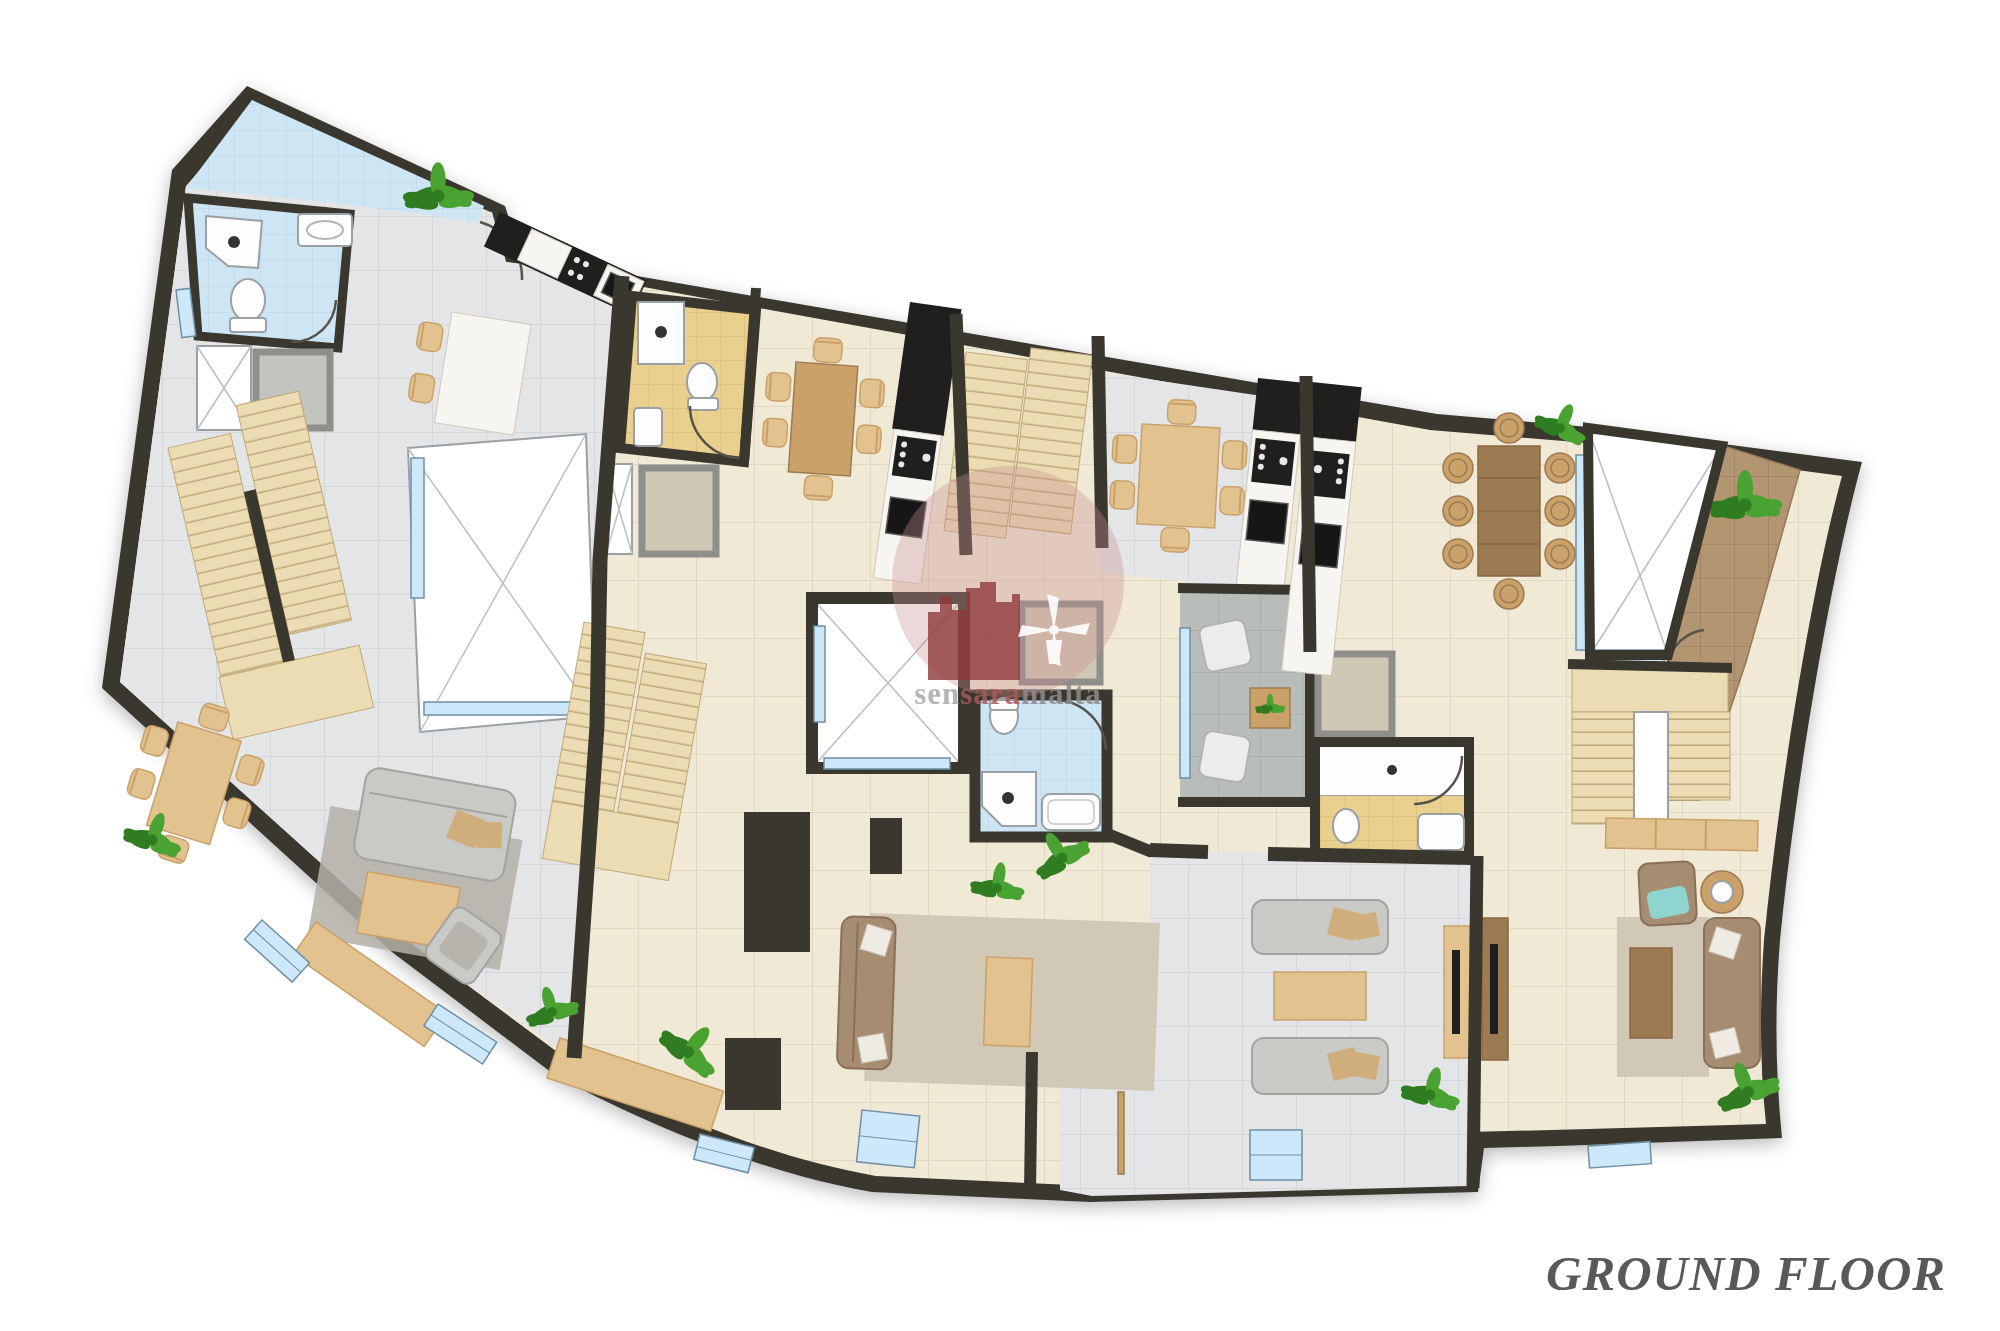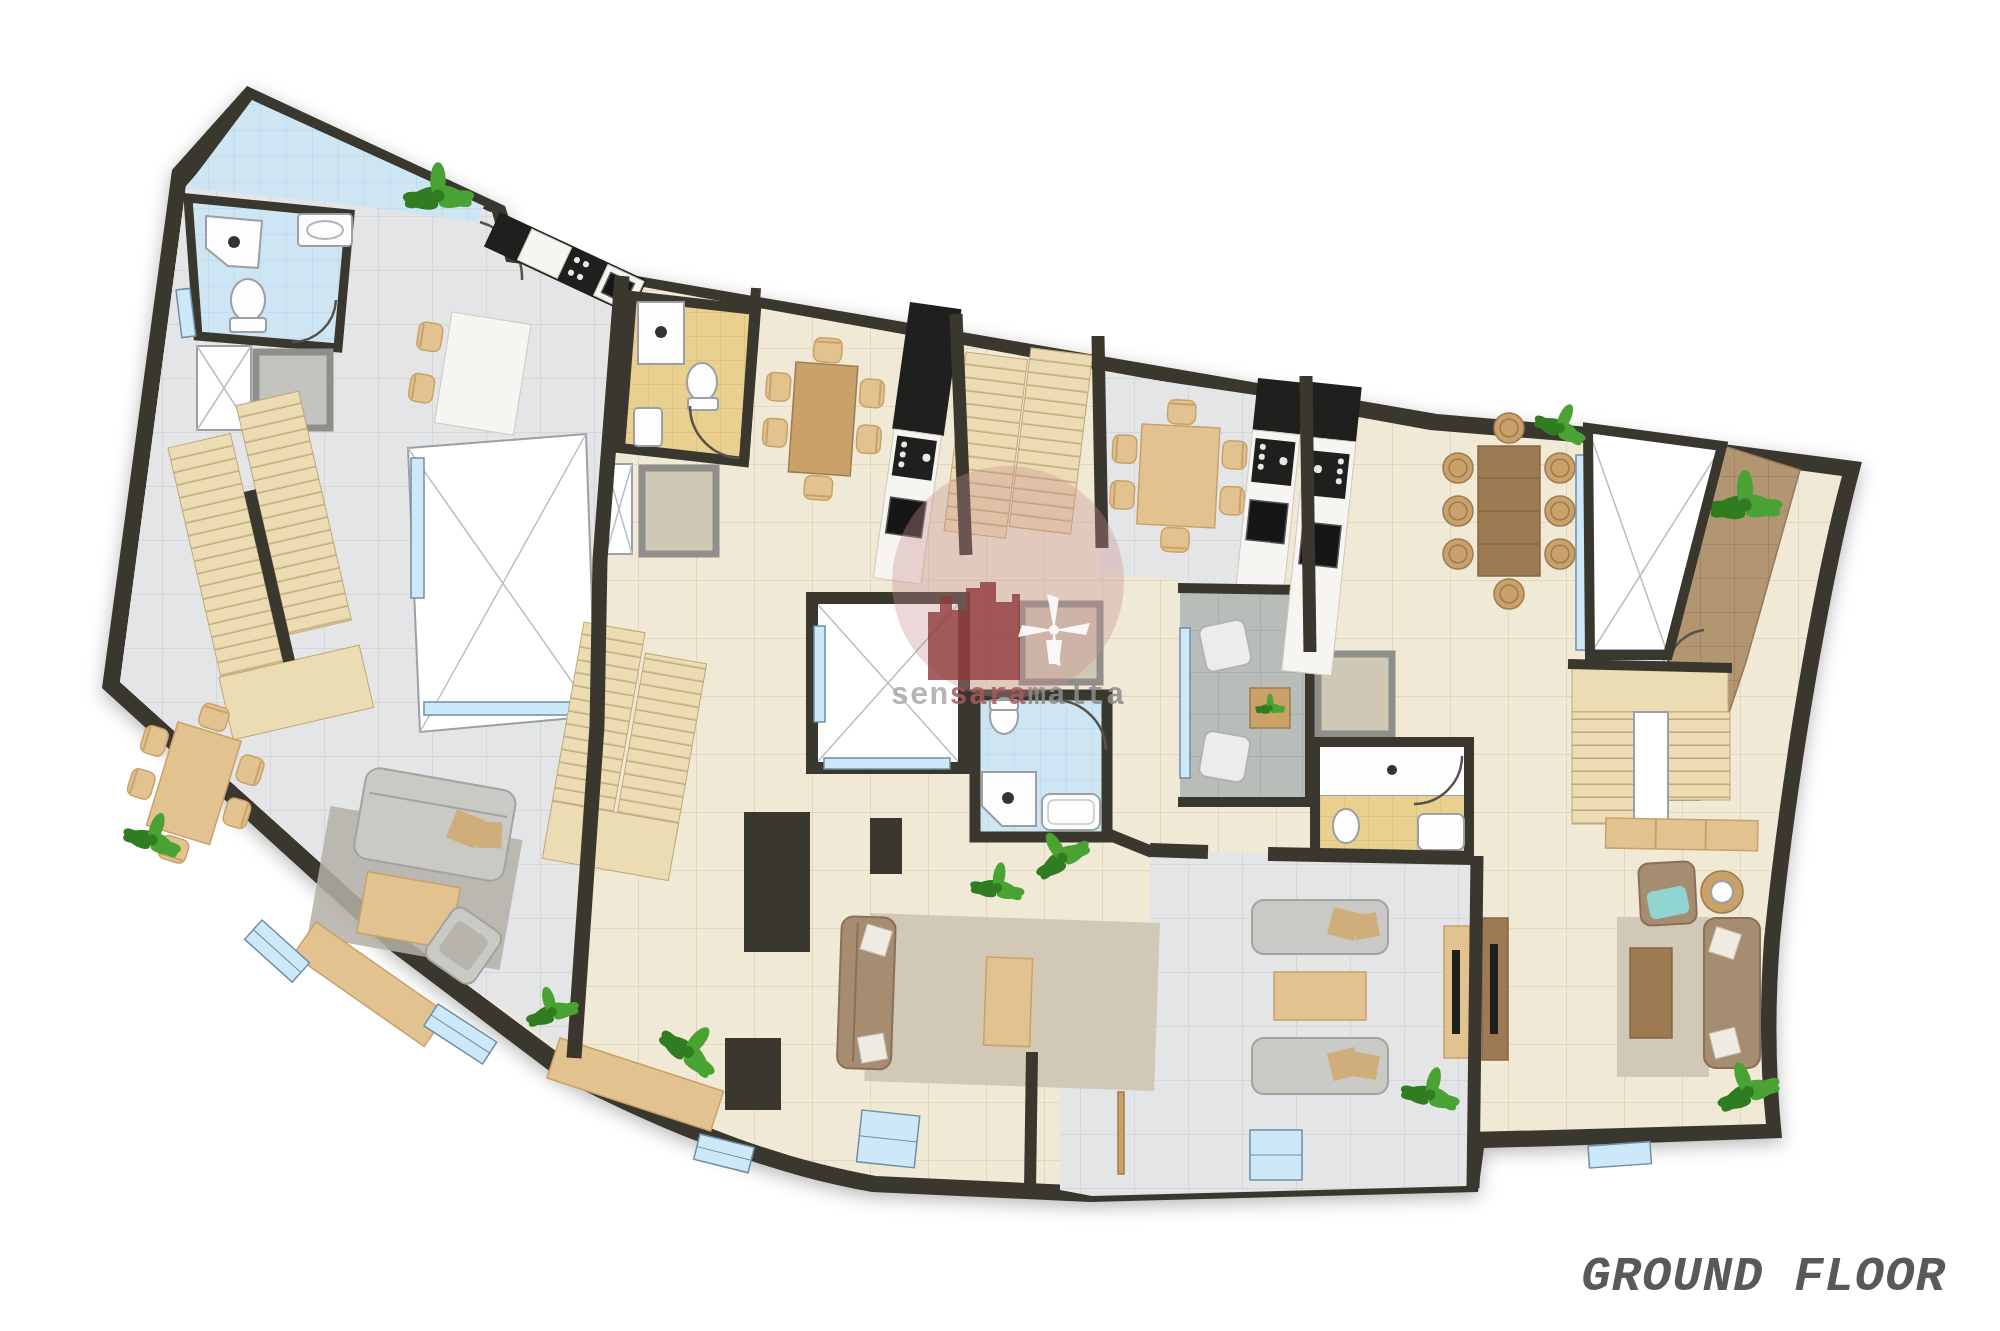--- a/index.html
+++ b/index.html
@@ -1,17 +1,17 @@
 <!DOCTYPE html>
 <html style="--bg: #ffffff; --wall: #3a372f; --floor_cream: #f0e9d6; --tile_line_cream: #ddd3b8; --floor_gray: #e4e5e7; --tile_line_gray: #d2d3d6; --bath_blue: #cee5f3; --tile_line_blue: #b5d4e8; --bath_yellow: #e9d08f; --tile_line_yellow: #d6b96f; --window_blue: #cde8f9; --window_frame: #6f8fa5; --stair: #ecdcb4; --stair_line: #c0a877; --shaft_line: #9aa0a4; --terrace_gray: #b9bdb9; --terrace_line: #a5aaa5; --path_brown: #b29672; --path_line: #97795a; --marble: #f7f5f1; --marble_line: #cfc8bb; --counter_black: #1f1f1d; --lift: #cfc8b4; --lift_frame: #8e8e8a; --wood_light: #e2c38f; --wood_mid: #c9a169; --wood_dark: #9d7b52; --wood_brown: #8a6746; --sofa_gray: #c9c9c5; --sofa_gray_dark: #a3a39f; --sofa_brown: #a68d72; --sofa_brown_dark: #8a7057; --cushion: #cfae7b; --rug_gray: #b3b0a7; --rug_beige: #cec4b2; --plant: #4aa233; --plant_dark: #2f7d20; --fixture: #fdfdfd; --fixture_stroke: #9aa0a4; --door: #57534a; --teal: #8fd4cf; --wm_circle: #c98f8f; --wm_emblem: #8e3a3a; --wm_text1: #a9a9a9; --wm_text2: #a85b5b; --wm_text3: #8c8c8c; --title_color: #58595b;"><head>
 <meta charset="utf-8">
 <style>
   html,body{margin:0;padding:0;background:#fff;}
   .stage{position:relative;width:2000px;height:1331px;background:var(--bg,#ffffff);
-         font-family:Liberation Mono, monospace;overflow:hidden;}
+         font-family:Liberation Serif, serif;overflow:hidden;}
   svg{position:absolute;left:0;top:0;}
   .wall{fill:var(--wall,#3a372f);}
   .iwall{stroke:var(--wall,#3a372f);fill:none;}
   .outer{filter:drop-shadow(0 5px 9px rgba(0,0,0,.28));}
   .win{fill:var(--window_blue,#cde8f9);stroke:var(--window_frame,#6f8fa5);stroke-width:1.5;}
   .winline{stroke:var(--window_frame,#6f8fa5);stroke-width:1;}
   .shaft{fill:#ffffff;stroke:var(--shaft_line,#9aa0a4);stroke-width:2;}
   .xline{stroke:#b9bec2;stroke-width:1.5;fill:none;}
   .lift{fill:var(--lift,#cfc8b4);stroke:var(--lift_frame,#8e8e8a);stroke-width:7;}
   .marble{fill:var(--marble,#f7f5f1);stroke:var(--marble_line,#cfc8bb);stroke-width:1;}

